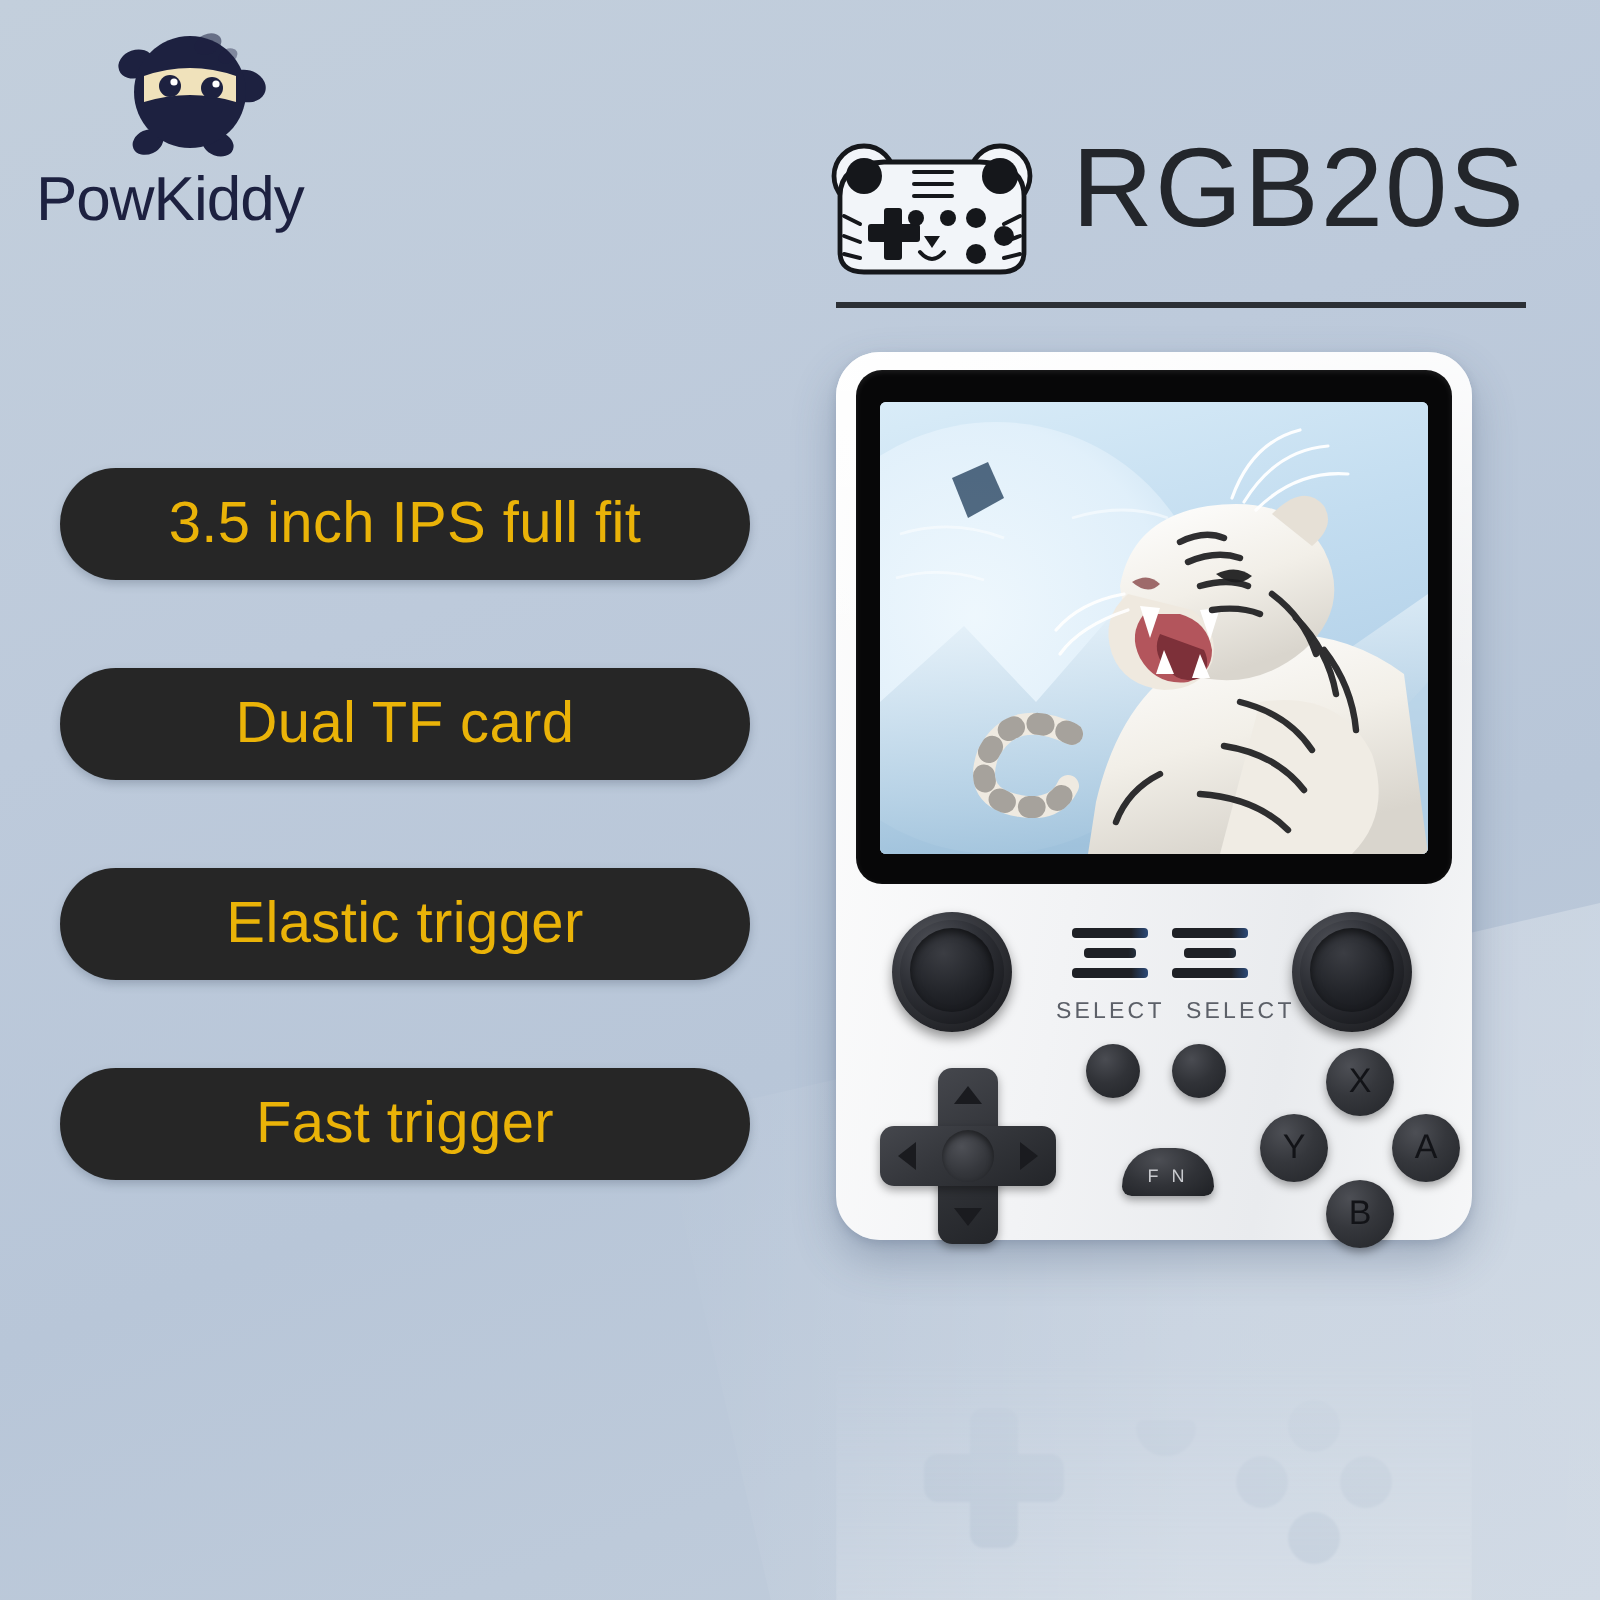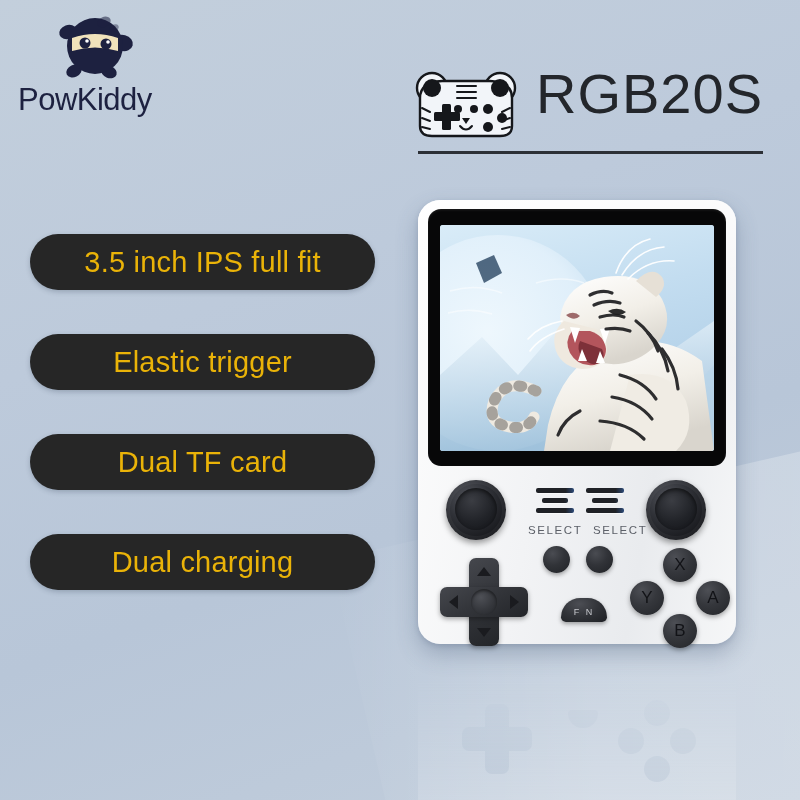--- a/index.html
+++ b/index.html
@@ -64,21 +64,20 @@
   }
   .pill + .pill { margin-top:44px; }
 
   
   .device {
     position:absolute; left:418px; top:176px;
     width:318px; height:444px;
     background:linear-gradient(100deg,#fdfdfd 0%,#f2f3f5 42%,#e9ebee 72%,#f6f7f8 100%);
     border-radius:22px;
     box-shadow:0 10px 22px rgba(60,80,110,0.30), 0 2px 5px rgba(60,80,110,0.18);
-    margin-top:24px;
   }
   .device-gloss {
     position:absolute; left:0; top:0; right:0; height:46%;
     border-radius:22px 22px 0 0;
     background:linear-gradient(180deg, rgba(255,255,255,0.85), rgba(255,255,255,0) 80%);
     pointer-events:none;
   }
 
   .screen-frame {
     position:absolute; left:10px; top:9px;
@@ -268,23 +267,23 @@
         <path d="M50 50 L58 50 L54 56 Z"></path>
       </g>
       <path d="M48 58 q6 7 12 0" stroke="#15171b" stroke-width="2" fill="none" stroke-linecap="round"></path>
     </svg>
     <div class="model-title">RGB20S</div>
     <div class="title-rule"></div>
   </div>
 
   <div class="pills">
     <div class="pill">3.5 inch IPS full fit</div>
+    <div class="pill">Dual TF card</div>
     <div class="pill">Elastic trigger</div>
-    <div class="pill">Dual TF card</div>
-    <div class="pill">Dual charging</div>
+    <div class="pill">Fast trigger</div>
   </div>
 
   <div class="device">
     <div class="device-gloss"></div>
 
     <div class="screen-frame">
       <div class="screen">
         <svg viewBox="0 0 274 226" preserveAspectRatio="xMidYMid slice">
           <defs>
             <linearGradient id="sky" x1="0" y1="0" x2="0.3" y2="1">

